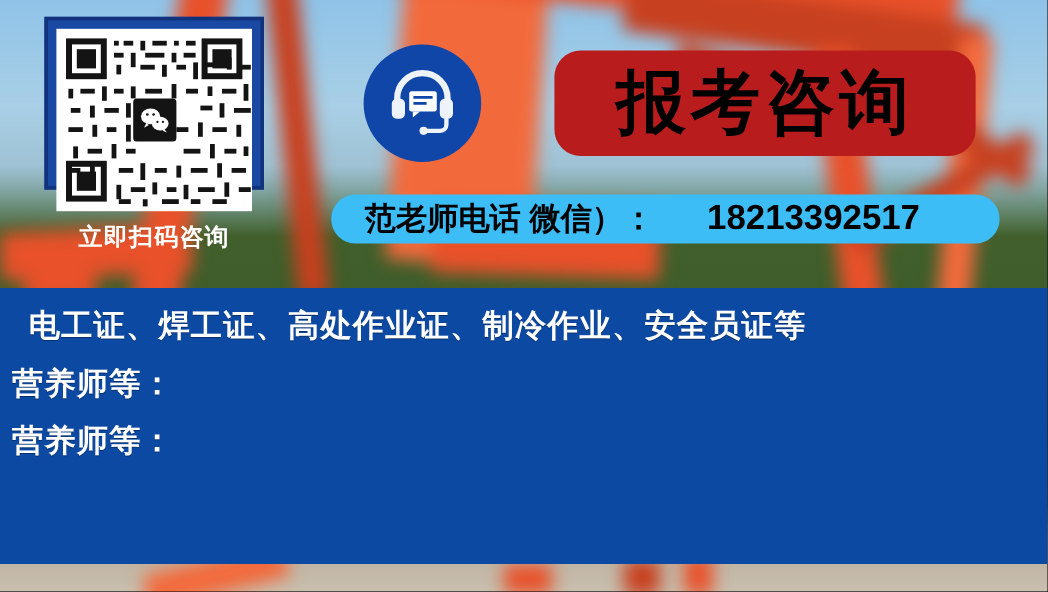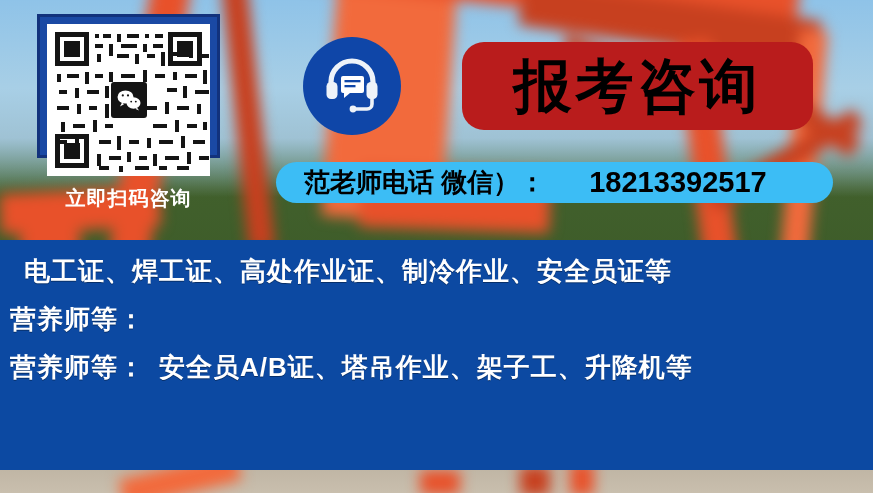--- a/index.html
+++ b/index.html
@@ -343,17 +343,16 @@
 
   <div class="info-band">
     <div class="info-row">
       <span class="info-val">电工证、焊工证、高处作业证、制冷作业、安全员证等</span>
     </div>
     <div class="info-row">
       <span class="info-cat">营养师等：</span>
     </div>
     <div class="info-row">
       <span class="info-cat">营养师等：</span>
-      <span class="info-val">安全员A/B证、塔吊作业、架子工、升降机等</span>
     </div>
   </div>
 
 </div>
 
 </body></html>

